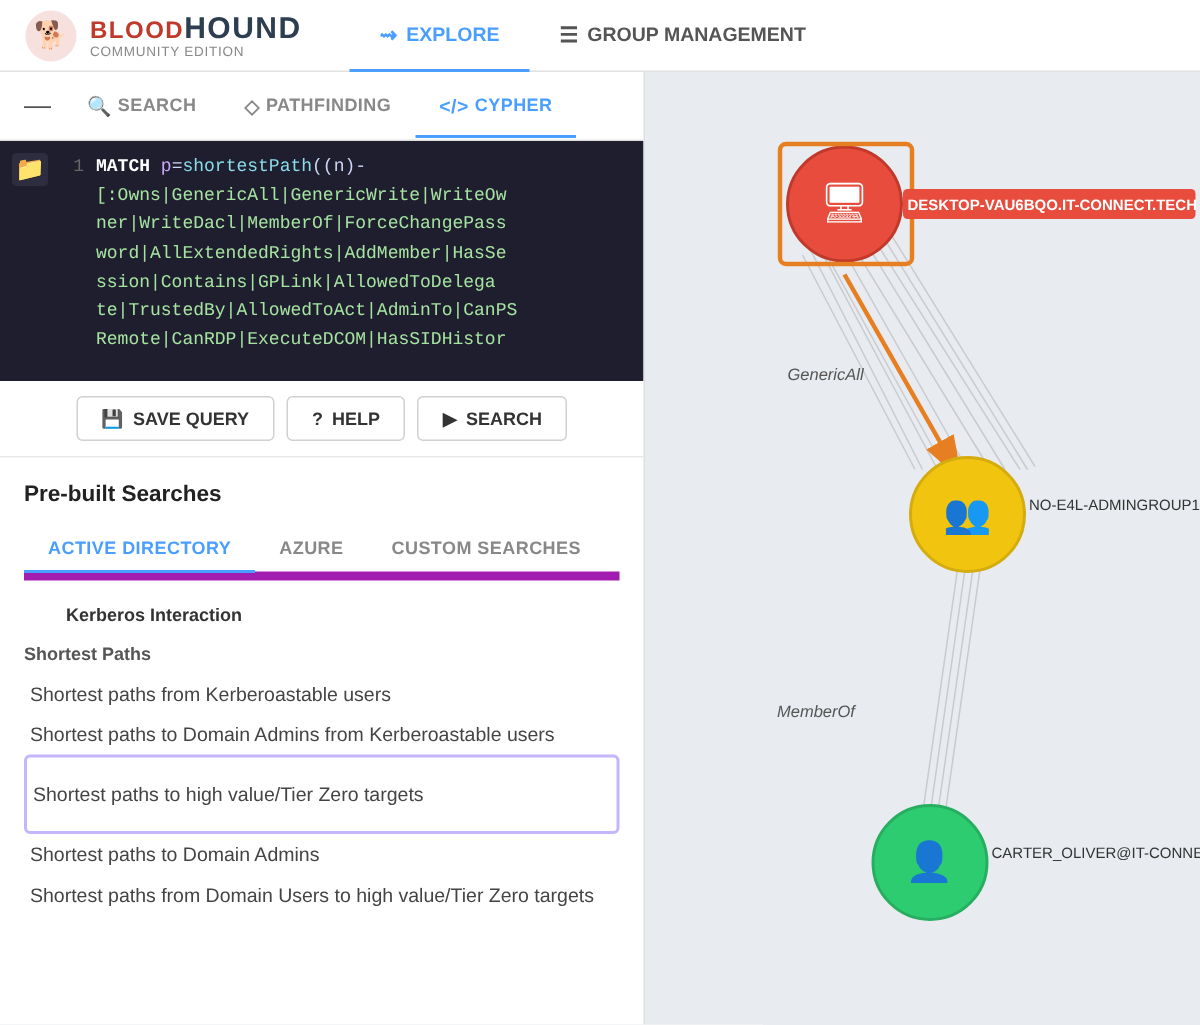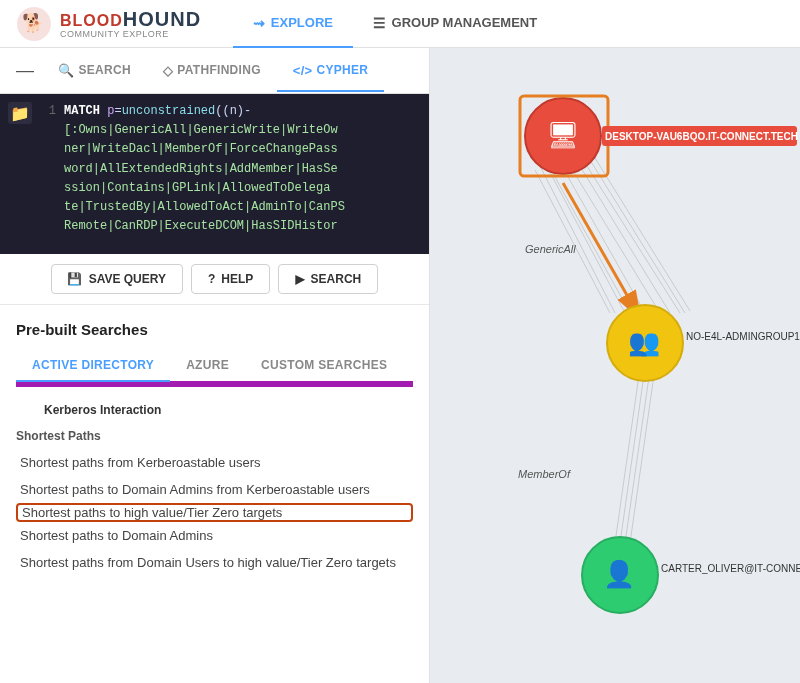--- a/index.html
+++ b/index.html
@@ -225,23 +225,23 @@
       margin: 12px 0 6px;
     }
     .search-item {
       padding: 6px 4px;
       font-size: 13px;
       color: #444;
       cursor: pointer;
       border-radius: 3px;
     }
     .search-item.highlighted {
-      border: 2px solid #c2410c;
+      border: 2px solid #c4b5fd;
       border-radius: 4px;
-      padding: 0 4px;
+      padding: 17px 4px;
     }
 
     
     .right-panel {
       flex: 1;
       background: #e8ecf0;
       position: relative;
       overflow: hidden;
     }
 
@@ -258,21 +258,21 @@
   <div class="logo-area">
 
     <svg class="logo-icon" viewBox="0 0 36 36">
       <circle cx="18" cy="18" r="17" fill="#c0392b" opacity="0.15"></circle>
       <text x="18" y="23" text-anchor="middle" font-size="18" fill="#c0392b">🐕</text>
     </svg>
     <div class="logo-text">
       <div>
         <span class="logo-blood">BLOOD</span><span class="logo-hound">HOUND</span>
       </div>
-      <span class="logo-sub">COMMUNITY EXPLORE</span>
+      <span class="logo-sub">COMMUNITY EDITION</span>
     </div>
   </div>
   <div class="nav-links">
     <a class="nav-link active">
       <span class="nav-link-icon">⇝</span>
       <span>EXPLORE</span>
     </a>
     <a class="nav-link">
       <span class="nav-link-icon">☰</span>
       <span>GROUP MANAGEMENT</span>
@@ -302,21 +302,21 @@
 
     <div class="cypher-editor">
       <div class="editor-controls">
         <div class="folder-icon-btn">📁</div>
       </div>
       <div class="line-numbers">
         <div>1</div>
       </div>
       <div class="code-area">
         <span class="kw-match">MATCH</span>
-        <span class="kw-p"> p</span>=<span class="kw-fn">unconstrained</span><span class="kw-paren">((n)-</span><br>
+        <span class="kw-p"> p</span>=<span class="kw-fn">shortestPath</span><span class="kw-paren">((n)-</span><br>
         <span class="kw-rel">[:Owns|GenericAll|GenericWrite|WriteOw<br>
         ner|WriteDacl|MemberOf|ForceChangePass<br>
         word|AllExtendedRights|AddMember|HasSe<br>
         ssion|Contains|GPLink|AllowedToDelega<br>
         te|TrustedBy|AllowedToAct|AdminTo|CanPS<br>
         Remote|CanRDP|ExecuteDCOM|HasSIDHistor</span>
       </div>
     </div>
 
     <div class="action-btns">

